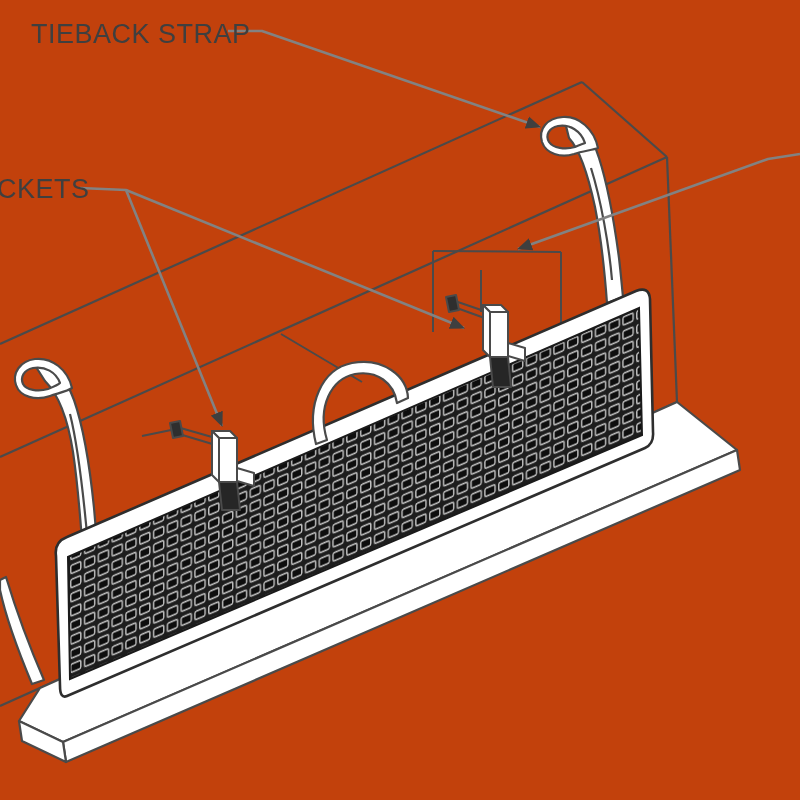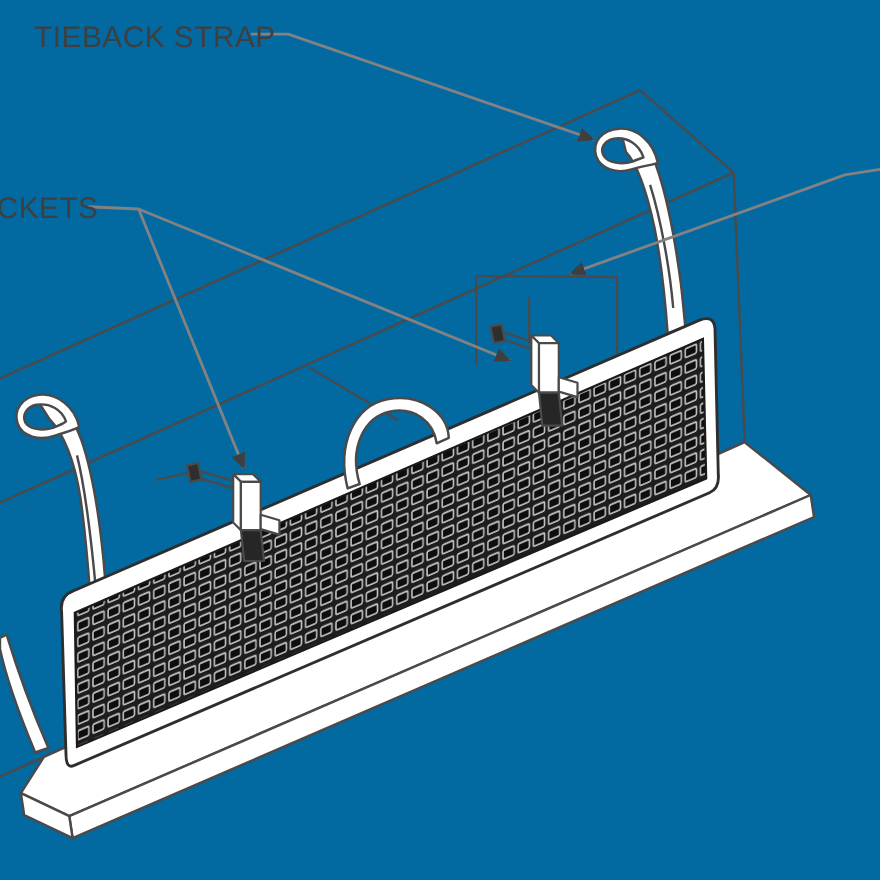--- a/index.html
+++ b/index.html
@@ -1,16 +1,16 @@
 <!DOCTYPE html>
 <html><head>
 <meta charset="utf-8">
 <style>
   html,body{margin:0;padding:0;background:#fff;width:800px;height:800px;overflow:hidden;}
-  .canvas{position:relative;width:800px;height:800px;background:#0369a1;
+  .canvas{position:relative;width:800px;height:800px;background:#c2410c;
           font-family:"Liberation Sans", sans-serif;}
   svg{display:block;}
   text.diagram-label{font-family:"Liberation Sans", sans-serif;font-size:27px;
        font-weight:500;letter-spacing:0.5px;}
 </style>
 </head>
 <body>
 
 <div class="canvas">
 <svg width="800" height="800" viewBox="0 0 800 800">

